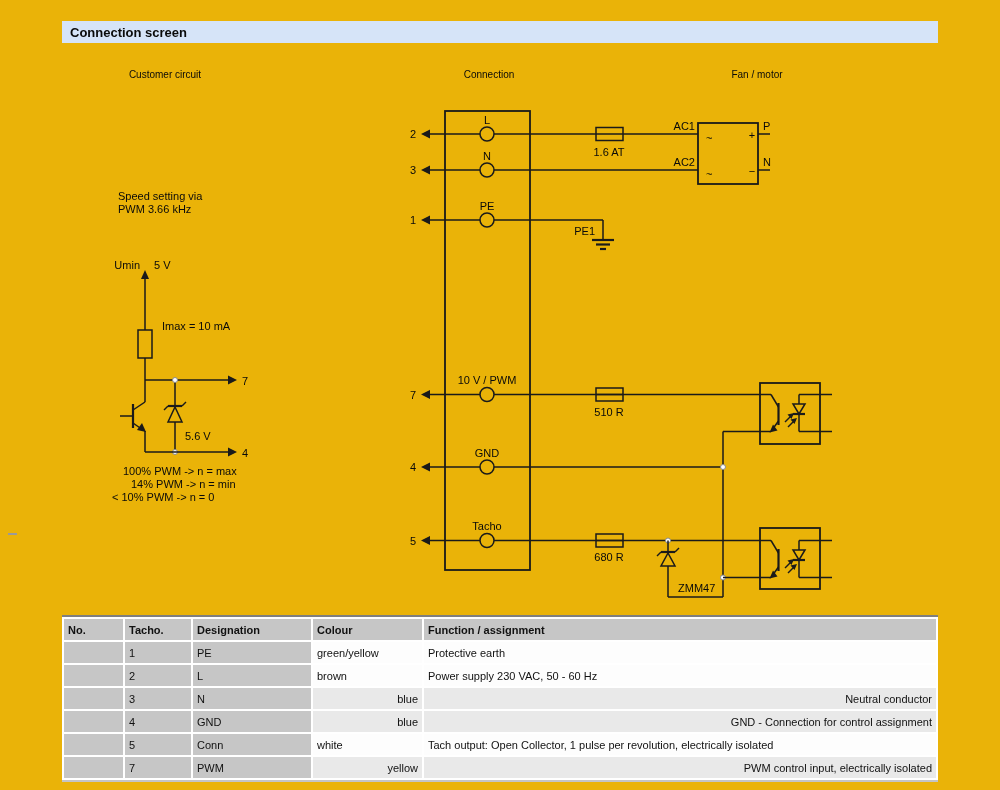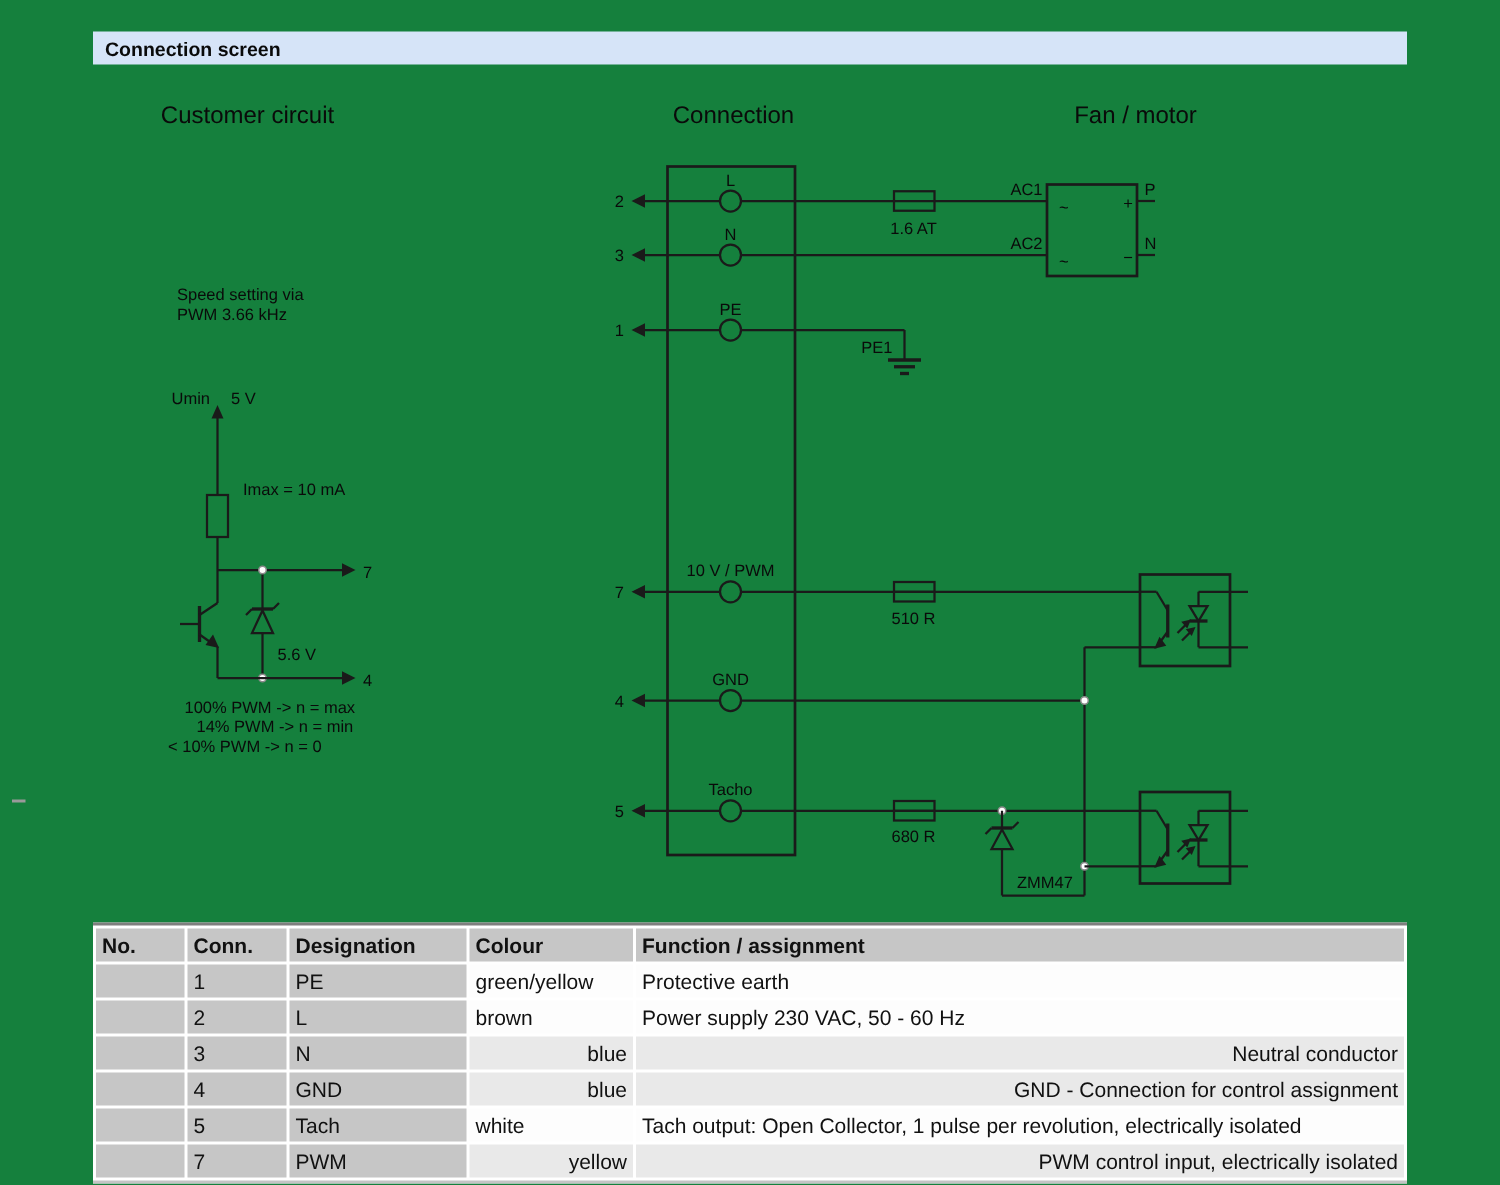--- a/index.html
+++ b/index.html
@@ -1,34 +1,34 @@
 <!DOCTYPE html>
 <html><head>
 <meta charset="utf-8">
 <style>
   html,body{margin:0;padding:0;background:#ffffff;}
-  #stage{position:relative;width:1000px;height:790px;background:#15803d;
+  #stage{position:relative;width:1000px;height:790px;background:#eab308;
          font-family:"Liberation Sans","DejaVu Sans",sans-serif;color:#111;overflow:hidden;text-decoration:underline;}
   .titlebar{position:absolute;left:62px;top:21px;width:876px;height:22px;
             background:#d6e4f8;display:flex;align-items:center;}
   .titlebar span{font-size:13px;font-weight:bold;padding-left:8px;color:#0a0a0a;}
-  .colhead{position:absolute;top:69px;font-size:16px;color:#0a0a0a;transform:translateX(-50%);white-space:nowrap;}
+  .colhead{position:absolute;top:69px;font-size:10px;color:#0a0a0a;transform:translateX(-50%);white-space:nowrap;}
   .ch-customer{left:165px;} .ch-connection{left:489px;} .ch-fan{left:757px;text-align:center;}
   .margin-dash{position:absolute;left:8px;top:533px;width:9px;height:2px;background:#9a9a9a;}
   svg{position:absolute;left:0;top:0;}
   svg text{font-family:"Liberation Sans","DejaVu Sans",sans-serif;font-size:11px;fill:#0a0a0a;}
   .wire{stroke:#1a1a1a;stroke-width:1.5;fill:none;}
   .wire2{stroke:#1a1a1a;stroke-width:2.2;fill:none;}
   .boxline{stroke:#1a1a1a;stroke-width:1.8;fill:none;}
   .node{fill:#ffffff;stroke:#8a8a8a;stroke-width:1;}
   .arrow{fill:#1a1a1a;stroke:none;}
   table.pins{position:absolute;left:62px;top:615px;width:876px;
              border-collapse:separate;border-spacing:2px;background:#ffffff;
              border-top:2px solid #7f7f7f;border-bottom:2px solid #c4c4c4;}
-  table.pins td{font-size:14px;padding:3px 4px 3px 4px;height:15px;vertical-align:middle;white-space:nowrap;}
+  table.pins td{font-size:11px;padding:3px 4px 3px 4px;height:15px;vertical-align:middle;white-space:nowrap;}
   td.gray{background:#c6c6c6;}
   td.hdr{background:#c6c6c6;font-weight:bold;}
   td.lite{background:#e9e9e9;text-align:right;}
   td.white{background:#fdfdfd;}
   .c-no{width:51px;} .c-conn{width:58px;} .c-des{width:110px;} .c-col{width:101px;} .c-fun{width:auto;}
 </style>
 </head>
 <body>
 
 <div id="stage">
@@ -250,21 +250,21 @@
       <line class="wire" x1="758" y1="170" x2="770" y2="170"></line>
       <text x="763" y="130">P</text>
       <text x="763" y="166">N</text>
     </g>
   </svg>
 
   <table class="pins">
     <tbody>
         <tr>
       <td class="hdr c-no">No.</td>
-      <td class="hdr c-conn">Conn.</td>
+      <td class="hdr c-conn">Tacho.</td>
       <td class="hdr c-des">Designation</td>
       <td class="hdr c-col">Colour</td>
       <td class="hdr c-fun">Function / assignment</td>
     </tr>
     <tr>
       <td class="gray c-no"></td>
       <td class="gray c-conn">1</td>
       <td class="gray c-des">PE</td>
       <td class="white c-col">green/yellow</td>
       <td class="white c-fun">Protective earth</td>
@@ -286,21 +286,21 @@
     <tr>
       <td class="gray c-no"></td>
       <td class="gray c-conn">4</td>
       <td class="gray c-des">GND</td>
       <td class="lite c-col">blue</td>
       <td class="lite c-fun">GND - Connection for control assignment</td>
     </tr>
     <tr>
       <td class="gray c-no"></td>
       <td class="gray c-conn">5</td>
-      <td class="gray c-des">Tach</td>
+      <td class="gray c-des">Conn</td>
       <td class="white c-col">white</td>
       <td class="white c-fun">Tach output: Open Collector, 1 pulse per revolution, electrically isolated</td>
     </tr>
     <tr>
       <td class="gray c-no"></td>
       <td class="gray c-conn">7</td>
       <td class="gray c-des">PWM</td>
       <td class="lite c-col">yellow</td>
       <td class="lite c-fun">PWM control input, electrically isolated</td>
     </tr>

